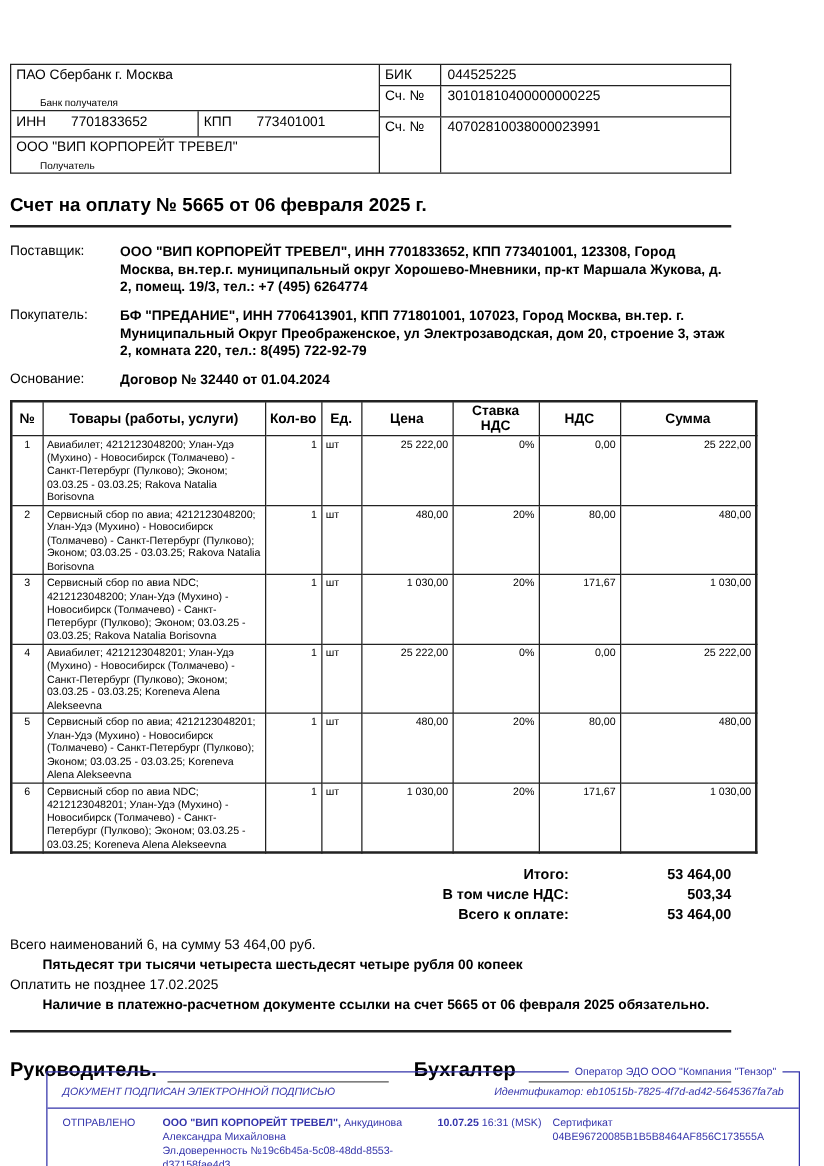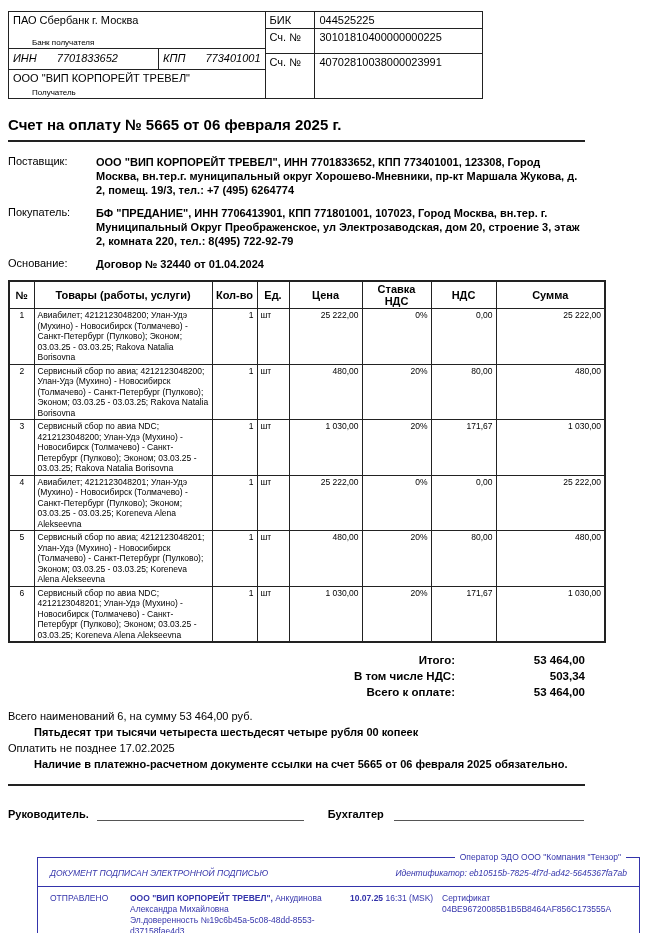--- a/index.html
+++ b/index.html
@@ -1,25 +1,25 @@
 <!DOCTYPE html>
 <html><head>
 <meta charset="utf-8">
 <style>
   * { margin:0; padding:0; box-sizing:border-box; }
   html,body { width:659px; height:933px; background:#fff; color:#000;
     font-family:"Liberation Sans", sans-serif; overflow:hidden; }
   .page { padding:11px 0 0 8px; width:659px; position:relative; }
 
   
-  .bank-wrap { display:flex; width:475px; }
+  .bank-wrap { display:flex; width:577px;margin-top:40px; }
   .bank-left { width:296px; border:1px solid #222; }
   .bank-right { width:281px; border:1px solid #222; border-left:none; }
   .bl-r1 { height:37px; border-bottom:1px solid #222; padding:2px 4px; position:relative; font-size:11px; }
-  .bl-r2 { height:21px; border-bottom:1px solid #222; display:flex; font-size:11px;font-style:italic; }
+  .bl-r2 { height:21px; border-bottom:1px solid #222; display:flex; font-size:11px; }
   .inn-cell { width:150px; border-right:1px solid #222; display:flex; gap:20px; padding:3px 4px; }
   .kpp-cell { flex:1; display:flex; gap:20px; padding:3px 4px; }
   .bl-r3 { height:28px; padding:2px 4px; position:relative; font-size:11px; }
   .cell-caption { position:absolute; left:4px; bottom:1px; font-size:8px;padding-left:19px; }
   .br-row { display:flex; font-size:11px; }
   .br-r1 { height:17px; border-bottom:1px solid #222; }
   .br-r2 { height:25px; border-bottom:1px solid #222; }
   .br-r3 { height:44px; }
   .br-label { width:49px; border-right:1px solid #222; padding:2px 4px; }
   .br-value { flex:1; padding:2px 5px; }
@@ -49,21 +49,21 @@
   .totals-value { width:130px; text-align:right; }
 
   
   .summary { width:577px; margin-top:9px; font-size:11px; line-height:15px; }
   .bold-line { font-weight:bold;padding-left:26px; }
   .summary div { margin-bottom:1px; }
 
   .divider2 { width:577px; border-top:2px solid #222; margin-top:12px; }
 
   
-  .signatures { margin-top:22px; display:flex; width:577px; font-size:11px; font-weight:bold; }
+  .signatures { margin-top:22px; display:flex; align-items:flex-end; width:577px; font-size:16px; font-weight:bold; }
   .sig-line { border-bottom:1.5px solid #555; height:13px; }
   .sig-line-1 { width:207px; margin-left:8px; }
   .sig-gap { width:24px; }
   .sig-line-2 { width:190px; margin-left:10px; }
 
   
   .stamp { position:absolute; left:37px; top:857px; width:603px; border:1px solid #3434ab;
     color:#3434ab; font-size:8.5px; line-height:11px; padding:10px 12px 7px; }
   .stamp-legend { position:absolute; top:-6px; right:13px; background:#fff; padding:0 5px; font-size:8.5px; }
   .stamp-row1 { display:flex; justify-content:space-between;font-style:italic; }

